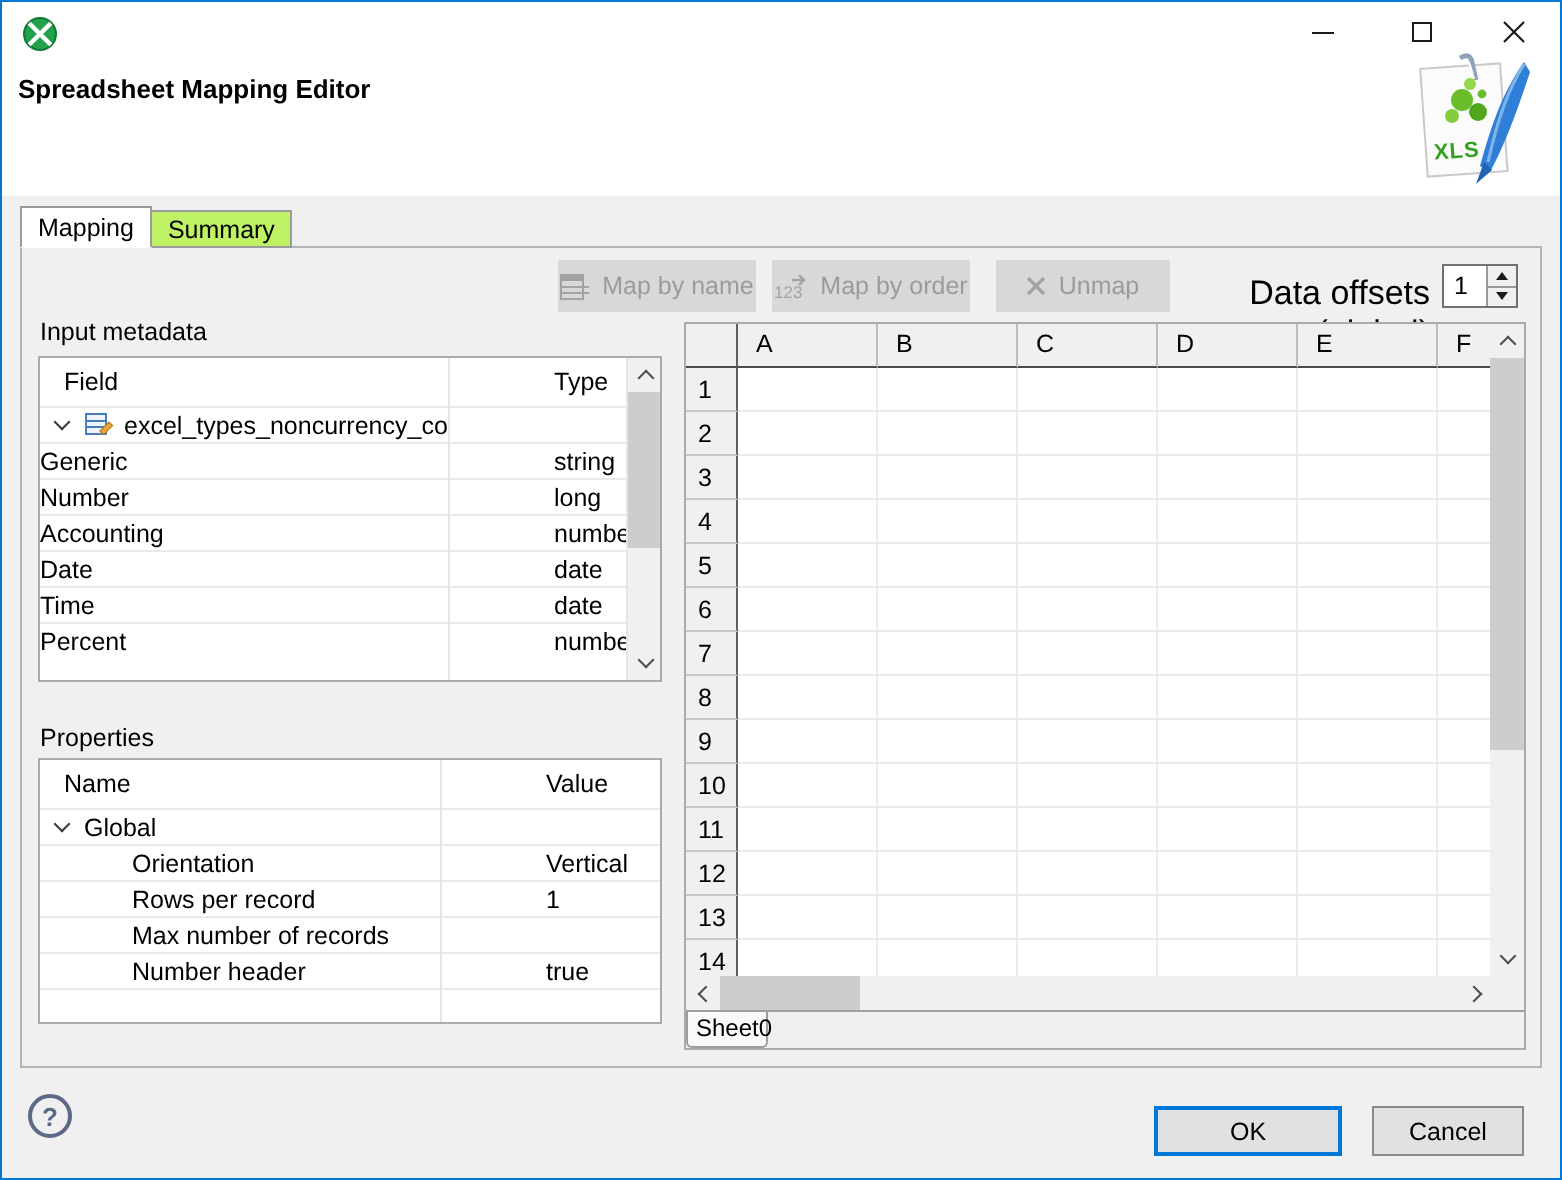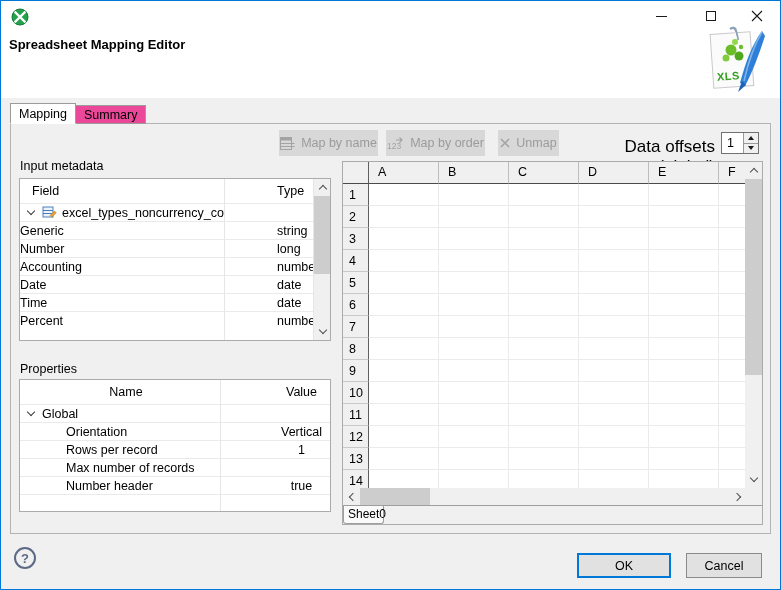--- a/index.html
+++ b/index.html
@@ -15,34 +15,34 @@
   #btn-min { left:644px; } #btn-max { left:694px; } #btn-close { left:740px; }
   .glyph-min { width:11px; height:1px; background:#1a1a1a; display:block; }
   .glyph-max { width:10px; height:10px; border:1px solid #1a1a1a; display:block; }
   .dialog-title { position:absolute; left:8px; top:36px; font-size:13px; font-weight:bold; color:#000; }
   .xls { position:absolute; left:703px; top:24px; width:62px; height:70px; }
   .xls-label { position:absolute; left:13px; bottom:13px; color:#33a11f; font-weight:bold;
                font-size:11px; transform:rotate(-4deg); letter-spacing:0.5px; }
 
   
   .tabstrip { position:absolute; left:9px; top:102px; display:flex; align-items:flex-end; z-index:3; }
-  .tab { font-size:12.5px; padding:0 8px; border:1px solid #9b9b9b; background:#ec4899;
+  .tab { font-size:12.5px; padding:0 8px; border:1px solid #9b9b9b; background:#bef264;
          height:19px; line-height:18px; color:#000; }
   .tab.active { height:21px; line-height:20px; background:#ffffff; border-bottom:1px solid #ffffff; }
   .tab + .tab { border-left:none; }
 
   
   .panel { position:absolute; left:9px; top:122px; width:761px; height:411px;
            border:1px solid #b3b3b3; background:#f0f0f0; }
 
   .tbtn { position:absolute; height:26px; display:flex; align-items:center; justify-content:center;
           gap:6px; background:#d8d8d8; color:#9b9b9b; font-size:12.5px; border:none; }
   #btn-map-name  { left:268px; top:6px; width:99px; }
   #btn-map-order { left:375px; top:6px; width:99px; }
-  #btn-unmap     { left:487px; top:6px; width:61px; }
+  #btn-unmap     { left:487px; top:6px; width:87px; }
 
   .offsets-label { position:absolute; left:570px; top:13px; width:134px; text-align:right;
                    font-size:17px; color:#000; }
   .spinner { position:absolute; left:710px; top:8px; width:38px; height:22px; background:#fff;
              border:1px solid #717171; display:flex; }
   .spin-val { flex:1; font-size:12.5px; padding:3px 0 0 5px; color:#000; }
   .spin-arrows { width:15px; border-left:1px solid #9a9a9a; display:flex; flex-direction:column; }
   .spin-arrows > div { flex:1; display:flex; align-items:center; justify-content:center; background:#f0f0f0; }
   .spin-up { border-bottom:1px solid #9a9a9a; }
   .tri-up { width:0; height:0; border-left:3.5px solid transparent; border-right:3.5px solid transparent;
@@ -51,21 +51,21 @@
             border-top:4px solid #1b1b1b; }
 
   .sec-label { position:absolute; font-size:12.5px; color:#000; }
   #lbl-meta  { left:9px; top:35px; }
   #lbl-props { left:9px; top:238px; }
 
   
   .dtable { position:absolute; left:8px; width:312px; background:#fff; border:1px solid #ababab;
             overflow:hidden; }
   #meta-table  { top:54px;  height:163px; }
-  #props-table { top:255px; height:133px;text-align:center; }
+  #props-table { top:255px; height:133px; }
   .vline { position:absolute; top:0; bottom:0; width:1px; background:#e6e6e6; }
   #meta-table  .vline { left:204px; }
   #props-table .vline { left:200px; }
   .thead { display:flex; height:24px; align-items:center; font-size:12.5px; color:#000; }
   .c1 { width:204px; flex:none; }
   #props-table .c1 { width:200px; }
   .c2 { flex:1; padding-left:8px;margin-left:45px; }
   .thead .c1 { padding-left:12px; }
   .trow { display:flex; height:18px; border-top:1px solid #eaeaea; align-items:center;
           font-size:12.5px; color:#000; }

